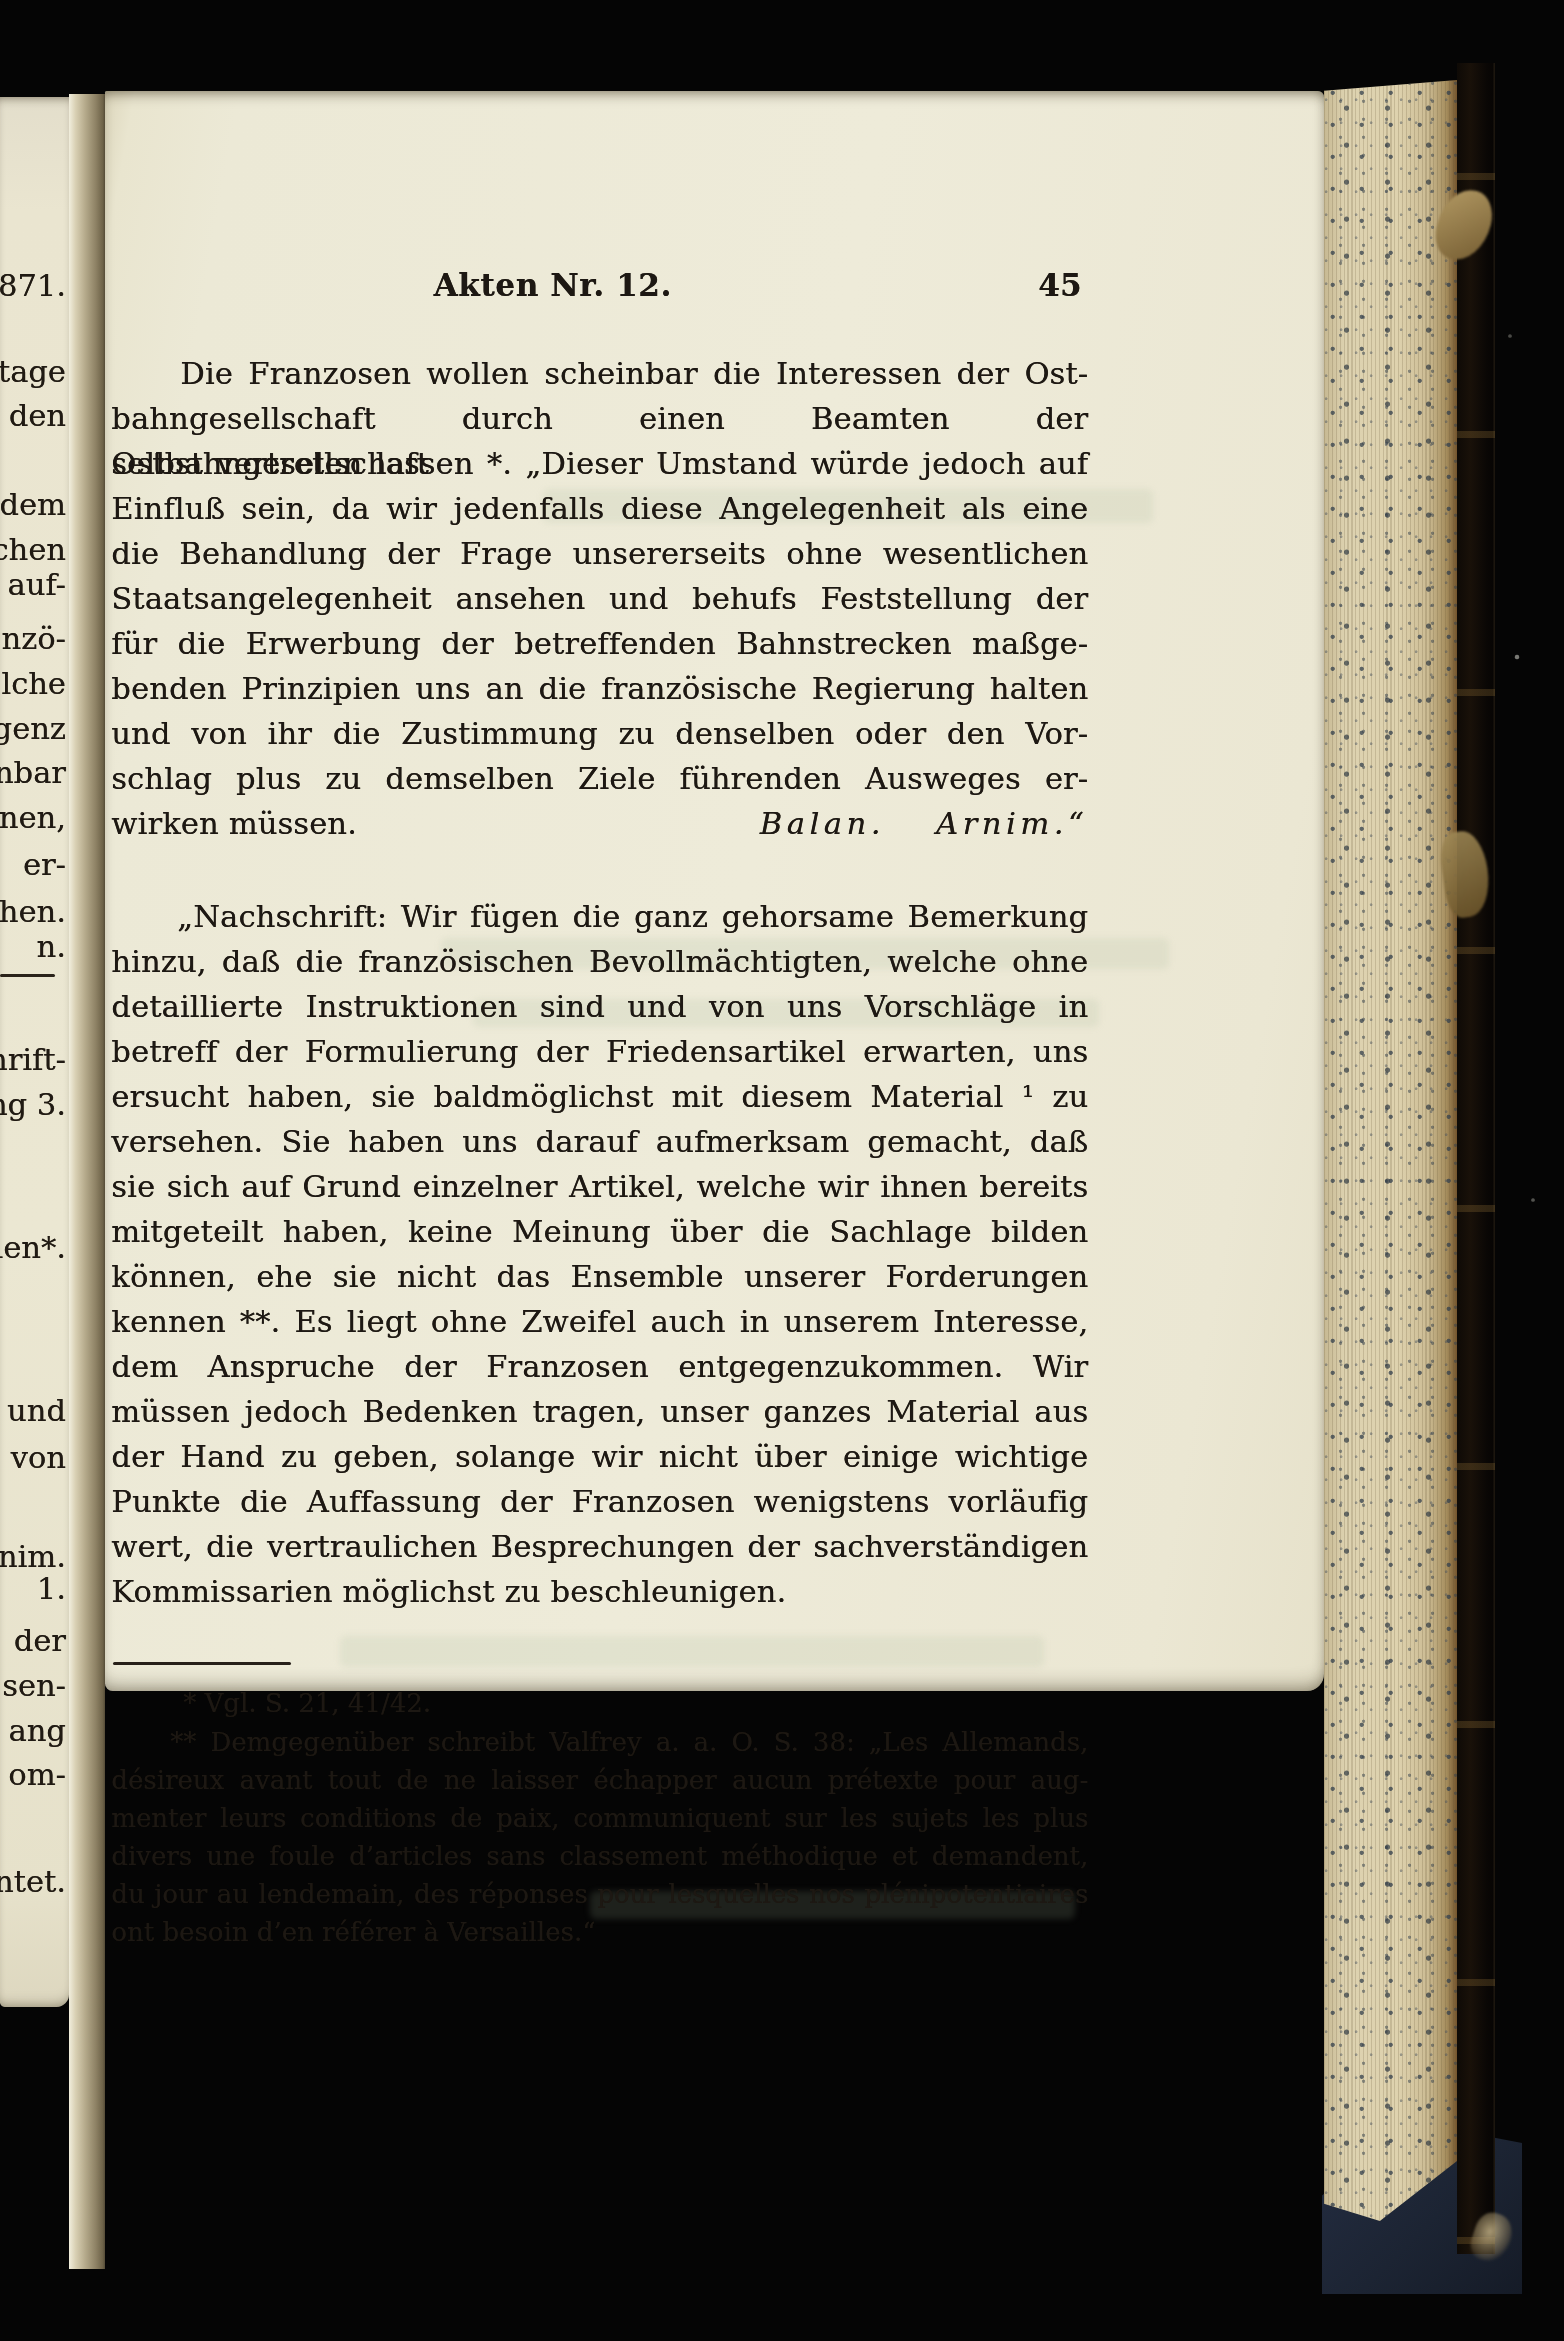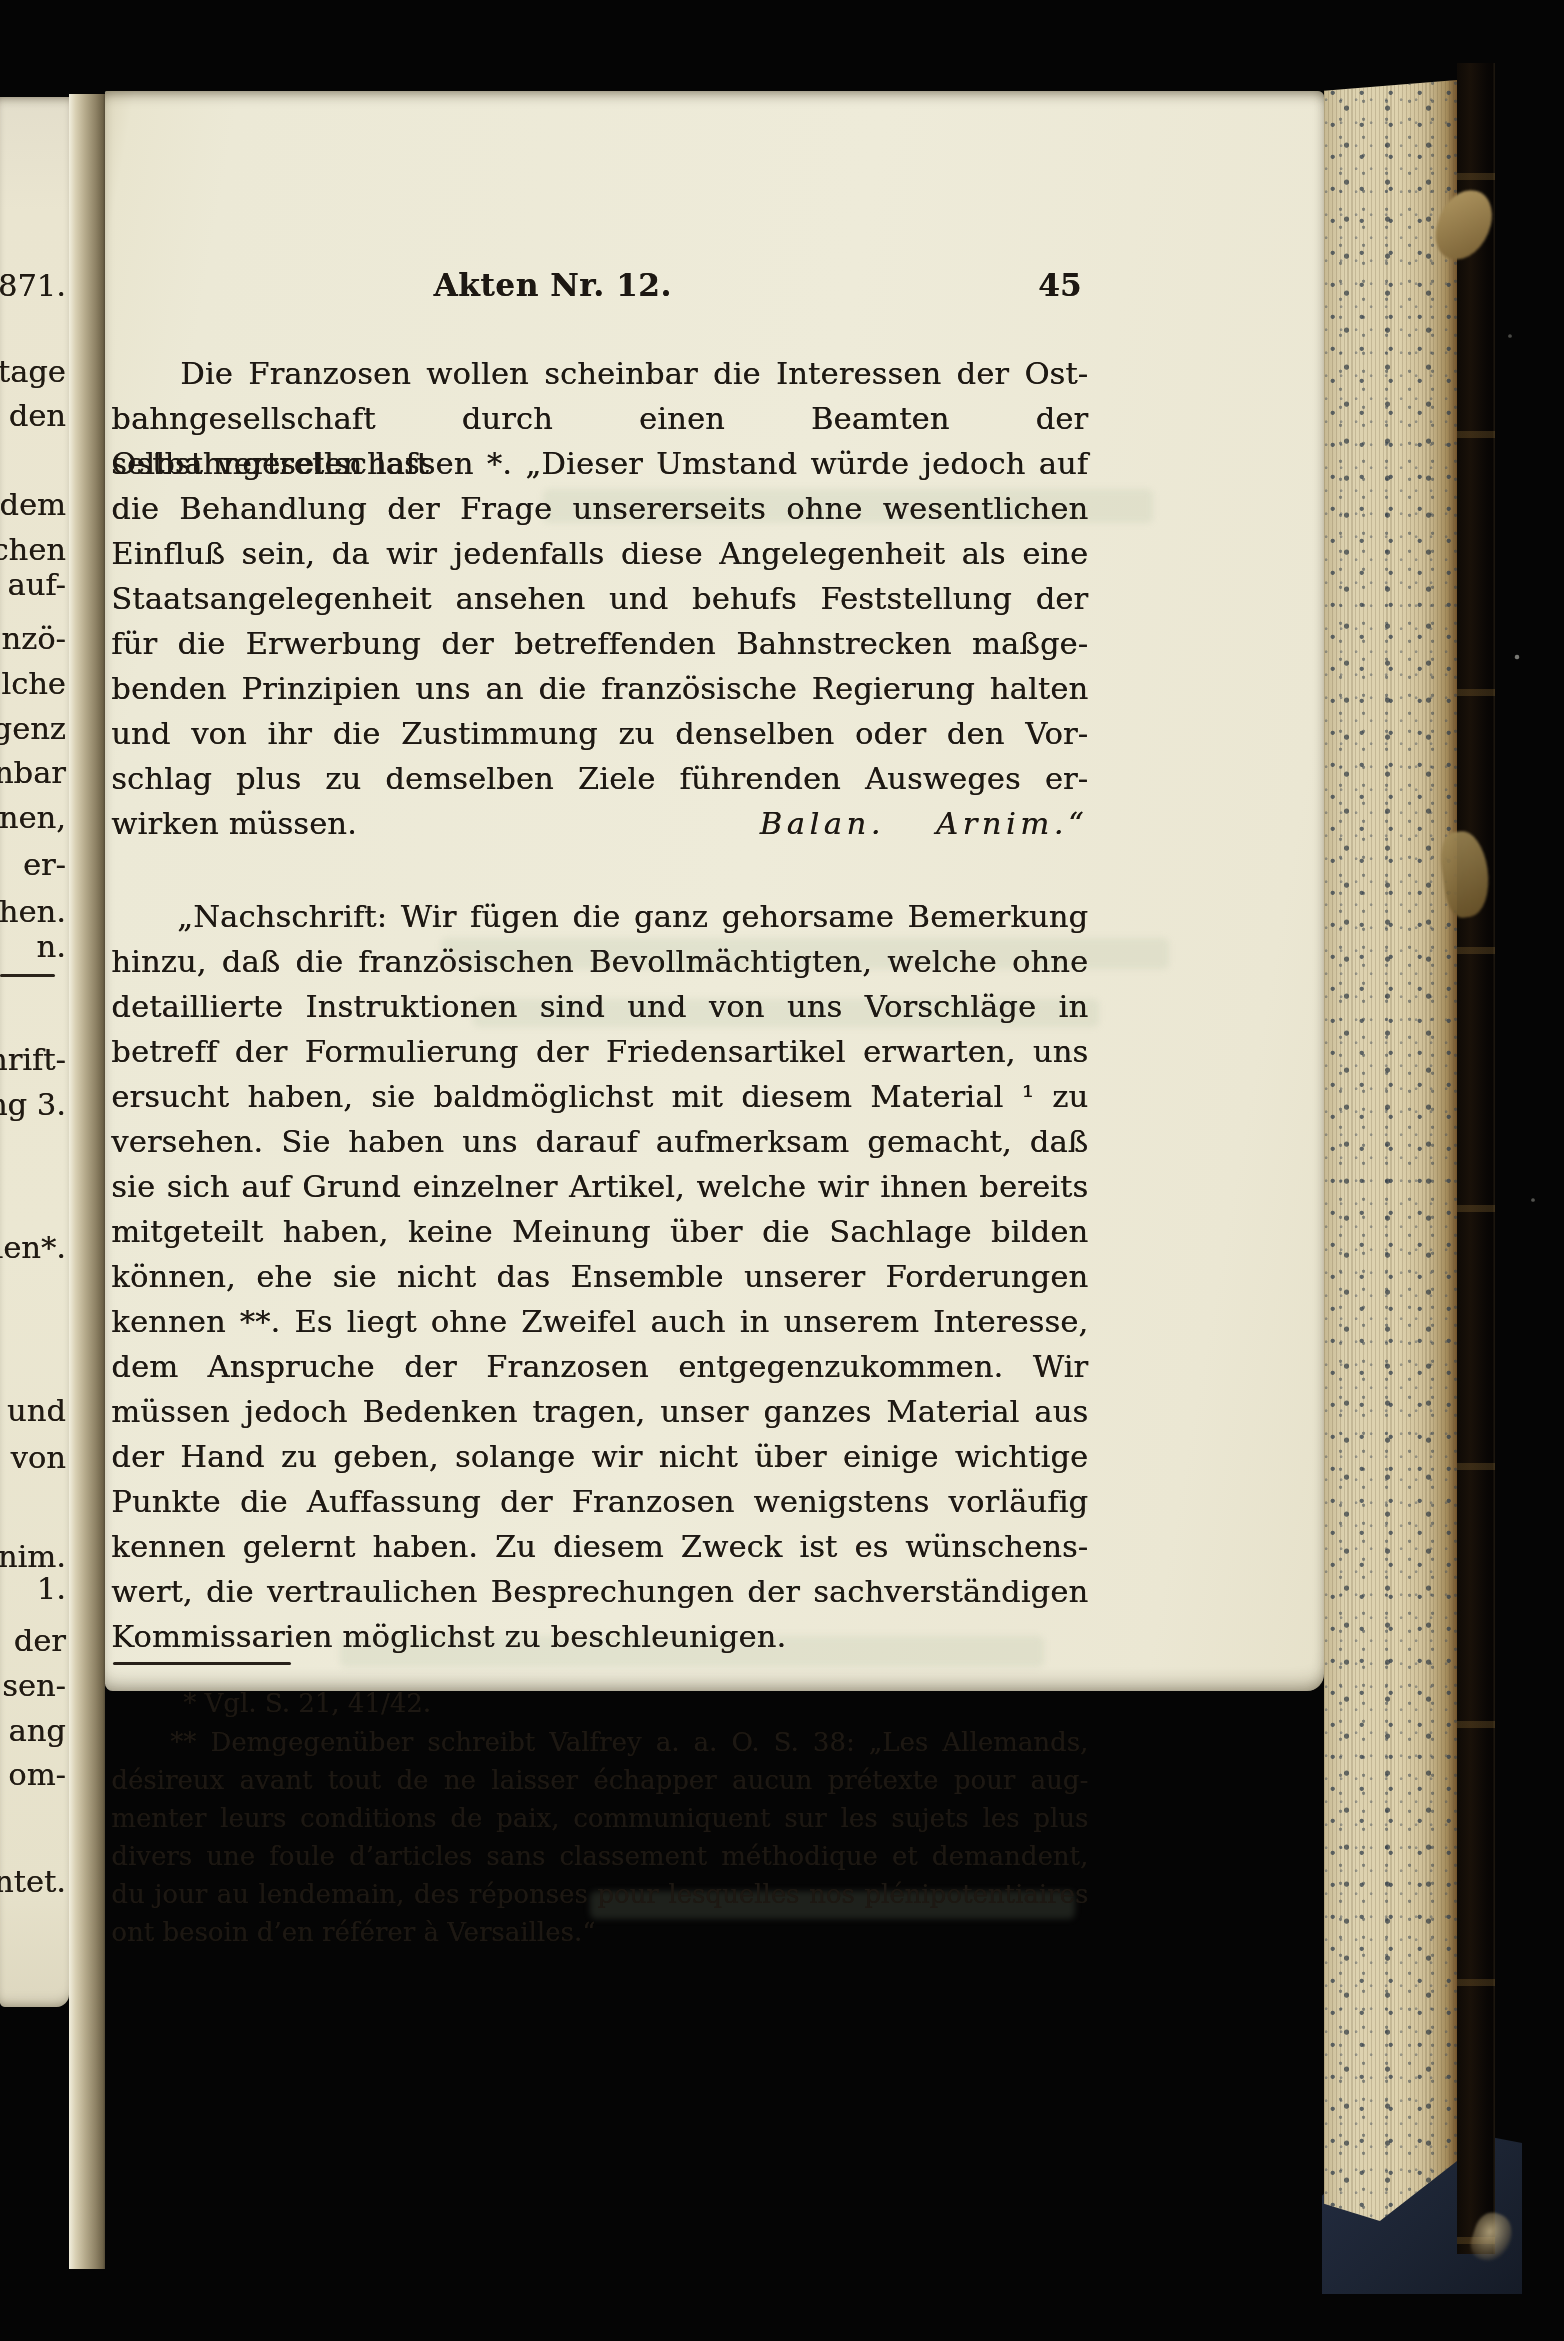--- a/index.html
+++ b/index.html
@@ -137,22 +137,22 @@
     <div class="header-row">
       <div class="header-title">Akten Nr. 12.</div>
       <div class="page-number">45</div>
     </div>
 
     <div class="para para1">
       <div class="tline jline indent1">Die Franzosen wollen scheinbar die Interessen der Ost-</div>
       <div>
           <div class="tline jline">bahngesellschaft durch einen Beamten der Ostbahngesellschaft</div>
           <div class="tline jline">selbst vertreten lassen *. „Dieser Umstand würde jedoch auf</div>
+          <div class="tline jline">Einfluß sein, da wir jedenfalls diese Angelegenheit als eine</div>
           <div class="tline jline">die Behandlung der Frage unsererseits ohne wesentlichen</div>
-          <div class="tline jline">Einfluß sein, da wir jedenfalls diese Angelegenheit als eine</div>
           <div class="tline jline">Staatsangelegenheit ansehen und behufs Feststellung der</div>
           <div class="tline jline">für die Erwerbung der betreffenden Bahnstrecken maßge-</div>
           <div class="tline jline">benden Prinzipien uns an die französische Regierung halten</div>
           <div class="tline jline">und von ihr die Zustimmung zu denselben oder den Vor-</div>
           <div class="tline jline">schlag plus zu demselben Ziele führenden Ausweges er-</div>
         </div>
       <div class="tline sigrow">
         <span>wirken müssen.</span>
         <span class="sig">
           <span>Balan.</span>
@@ -170,21 +170,20 @@
           <div class="tline jline">ersucht haben, sie baldmöglichst mit diesem Material ¹ zu</div>
           <div class="tline jline">versehen. Sie haben uns darauf aufmerksam gemacht, daß</div>
           <div class="tline jline">sie sich auf Grund einzelner Artikel, welche wir ihnen bereits</div>
           <div class="tline jline">mitgeteilt haben, keine Meinung über die Sachlage bilden</div>
           <div class="tline jline">können, ehe sie nicht das Ensemble unserer Forderungen</div>
           <div class="tline jline">kennen **. Es liegt ohne Zweifel auch in unserem Interesse,</div>
           <div class="tline jline">dem Anspruche der Franzosen entgegenzukommen. Wir</div>
           <div class="tline jline">müssen jedoch Bedenken tragen, unser ganzes Material aus</div>
           <div class="tline jline">der Hand zu geben, solange wir nicht über einige wichtige</div>
           <div class="tline jline">Punkte die Auffassung der Franzosen wenigstens vorläufig</div>
-          <div class="tline jline">kennen gelernt haben. Zu diesem Zweck ist es wünschens-</div>
           <div class="tline jline">wert, die vertraulichen Besprechungen der sachverständigen</div>
         </div>
       <div class="tline">Kommissarien möglichst zu beschleunigen.</div>
     </div>
 
     <div class="fn-rule"></div>
 
     <div class="fn1">* Vgl. S. 21, 41/42.</div>
 
     <div class="fn2">

